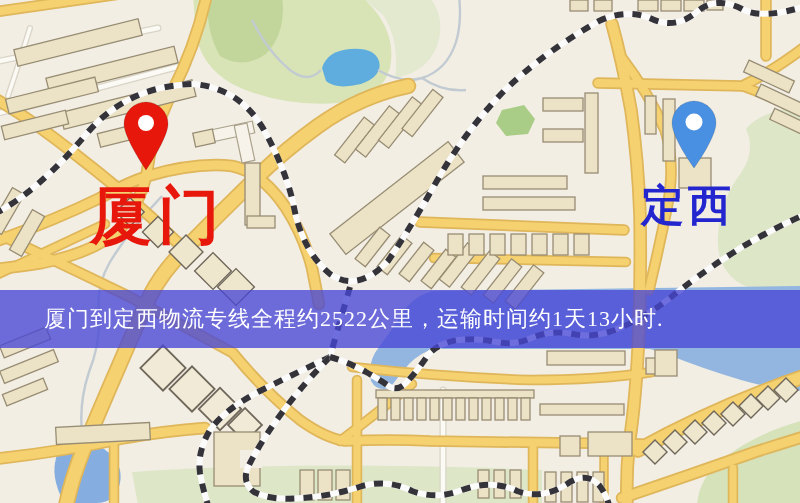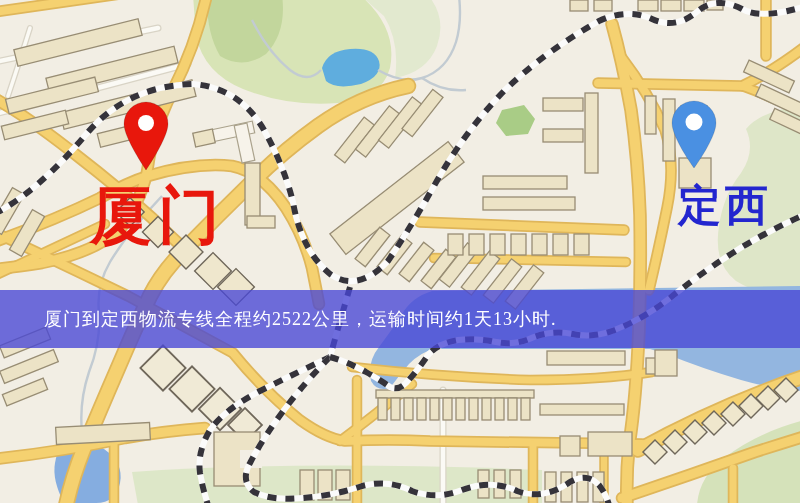--- a/index.html
+++ b/index.html
@@ -13,25 +13,25 @@
   .dmds{fill:#efe7cd;stroke:#6f675a;stroke-width:1.4;}
   .rc{fill:none;stroke:#dfb65a;stroke-linecap:round;}
   .rf{fill:none;stroke:#f5d170;stroke-linecap:round;}
   .wc{fill:none;stroke:#d9d4c6;stroke-linecap:round;}
   .wf{fill:none;stroke:#fbfaf5;stroke-linecap:round;}
   .railw{fill:none;stroke:#fbfbfb;}
   .raild{fill:none;stroke:#35333a;stroke-dasharray:9 9;}
   .stream{fill:none;stroke:#c2cbd2;stroke-width:2.4;}
   
   .banner{position:absolute;left:0;right:0;top:290px;height:58px;
-          background:rgba(72,70,214,0.78);color:#fff;font-size:18px;line-height:58px;
+          background:rgba(72,70,214,0.78);color:#fff;font-size:22px;line-height:58px;
           padding-left:44px;letter-spacing:1px;white-space:nowrap;box-sizing:border-box;}
   .place-label{position:absolute;font-weight:700;white-space:nowrap;}
   .origin-label{left:90px;top:174px;font-size:62px;letter-spacing:6px;color:#e8170c;}
-  .dest-label{left:641px;top:177px;font-size:43px;letter-spacing:4px;color:#2326cf;margin-left:37px;}
+  .dest-label{left:641px;top:177px;font-size:43px;letter-spacing:4px;color:#2326cf;}
 </style>
 </head>
 <body>
 
 <div class="stage">
   <svg class="map" width="800" height="503" viewBox="0 0 800 503">
     <defs>
       <path id="rdP1" d="M-6 12 L120 -6"></path>
       <path id="rdA" d="M207 -6 Q196 45 172 92 Q152 134 148 166 Q144 196 121 228 Q96 252 42 263 Q16 267 -6 269"></path>
       <path id="rdB2" d="M-6 98 Q30 118 80 158 Q115 185 152 218 Q172 238 188 252"></path>

